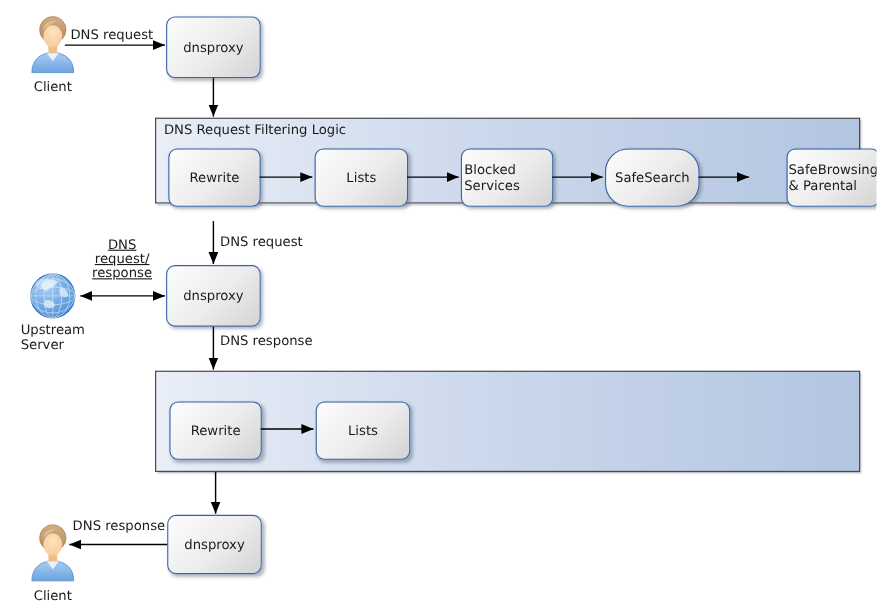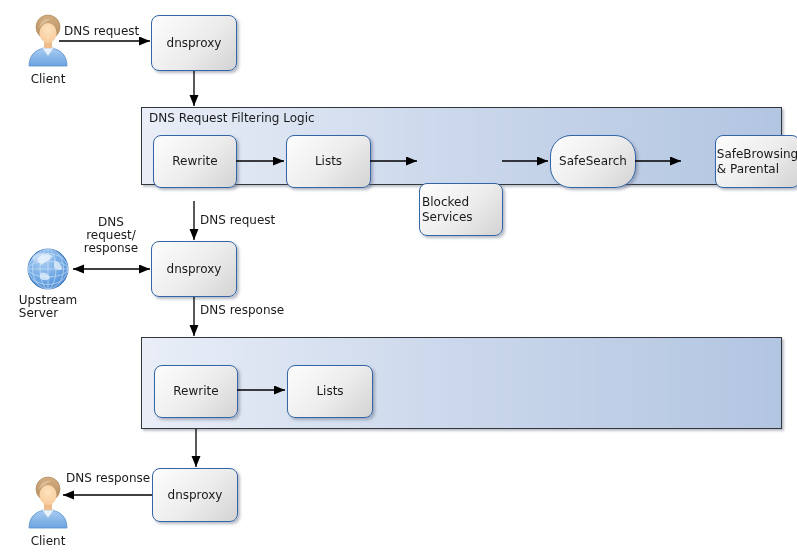--- a/index.html
+++ b/index.html
@@ -25,21 +25,21 @@
     background:linear-gradient(90deg,#e9eef7 0%,#cdd9ec 45%,#b2c5e1 100%);
     box-shadow:2px 2px 2px rgba(125,133,150,0.5);
     box-sizing:border-box;
   }
   .container-title{
     position:absolute;left:7px;top:3px;
     font-size:12px;white-space:nowrap;
   }
 
   .edge-label{position:absolute;font-size:12px;white-space:nowrap;}
-  .edge-label-multi{position:absolute;font-size:12px;line-height:13px;text-align:center;}
+  .edge-label-multi{position:absolute;font-size:12px;line-height:13px;text-align:center;text-decoration:underline;}
 
   .actor{position:absolute;}
   .actor-label{
     position:absolute;font-size:12px;text-align:left;white-space:nowrap;
     left:50%;transform:translateX(-50%);
   }
   .actor-label .ln{display:block;line-height:13px;}
 
   #arrow-layer{position:absolute;left:0;top:0;pointer-events:none;z-index:5;}
 </style>
@@ -87,21 +87,21 @@
   </div>
 
   <div class="container" style="left:141px;top:107px;width:641px;height:78px;">
     <div class="container-title">DNS Request Filtering Logic</div>
     <div class="node" style="left:11px;top:27px;width:84px;height:53px;">
       <span>Rewrite</span>
     </div>
     <div class="node" style="left:144px;top:27px;width:85px;height:53px;">
       <span>Lists</span>
     </div>
-    <div class="node" style="left:277px;top:27px;width:84px;height:53px;margin-top:48px;">
+    <div class="node" style="left:277px;top:27px;width:84px;height:53px;">
       <span>Blocked Services</span>
     </div>
     <div class="node" style="left:408px;top:27px;width:86px;height:53px;border-radius:21px;">
       <span>SafeSearch</span>
     </div>
     <div class="node" style="left:541px;top:27px;width:85px;height:53px;margin-left:32px;">
       <span>SafeBrowsing &amp; Parental</span>
     </div>
   </div>
 

